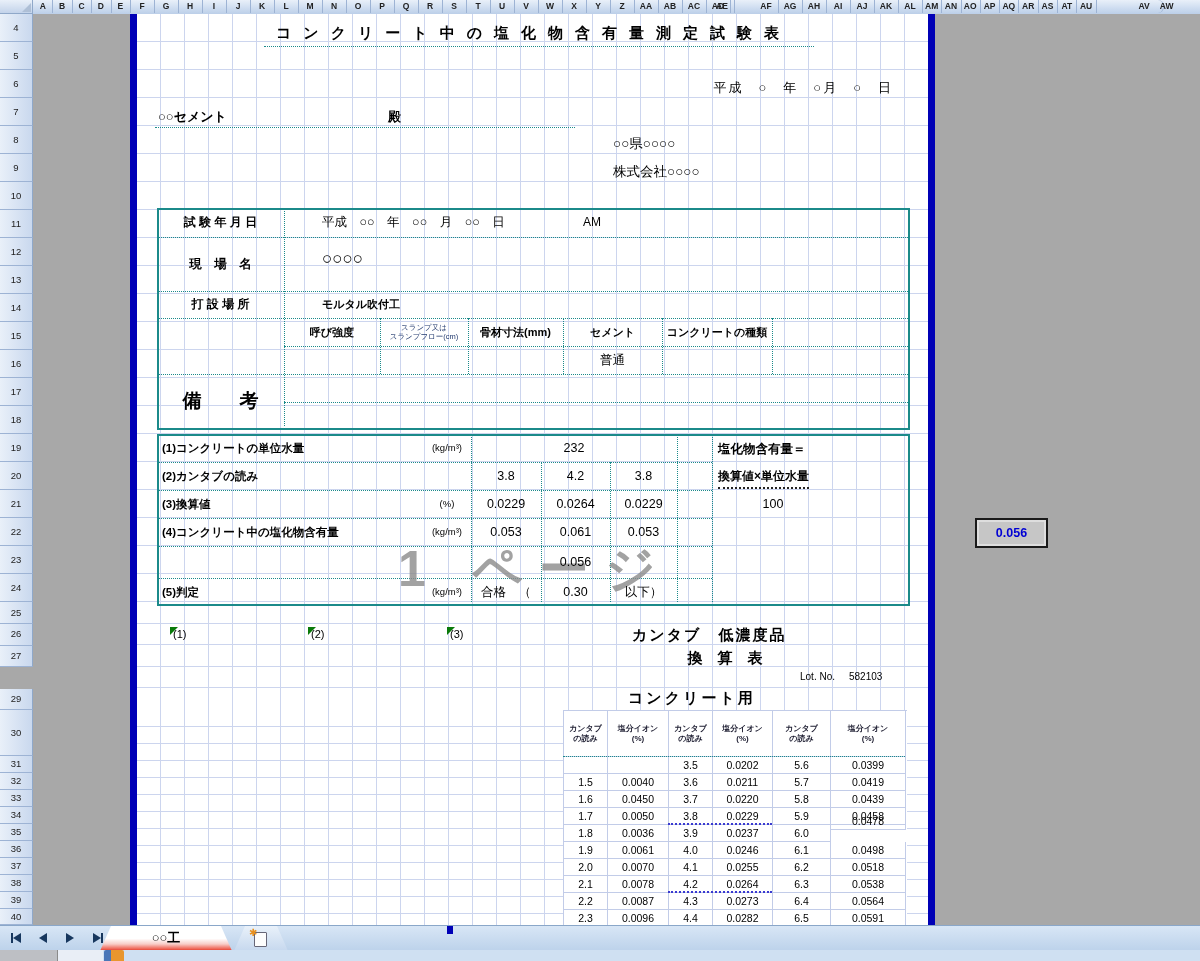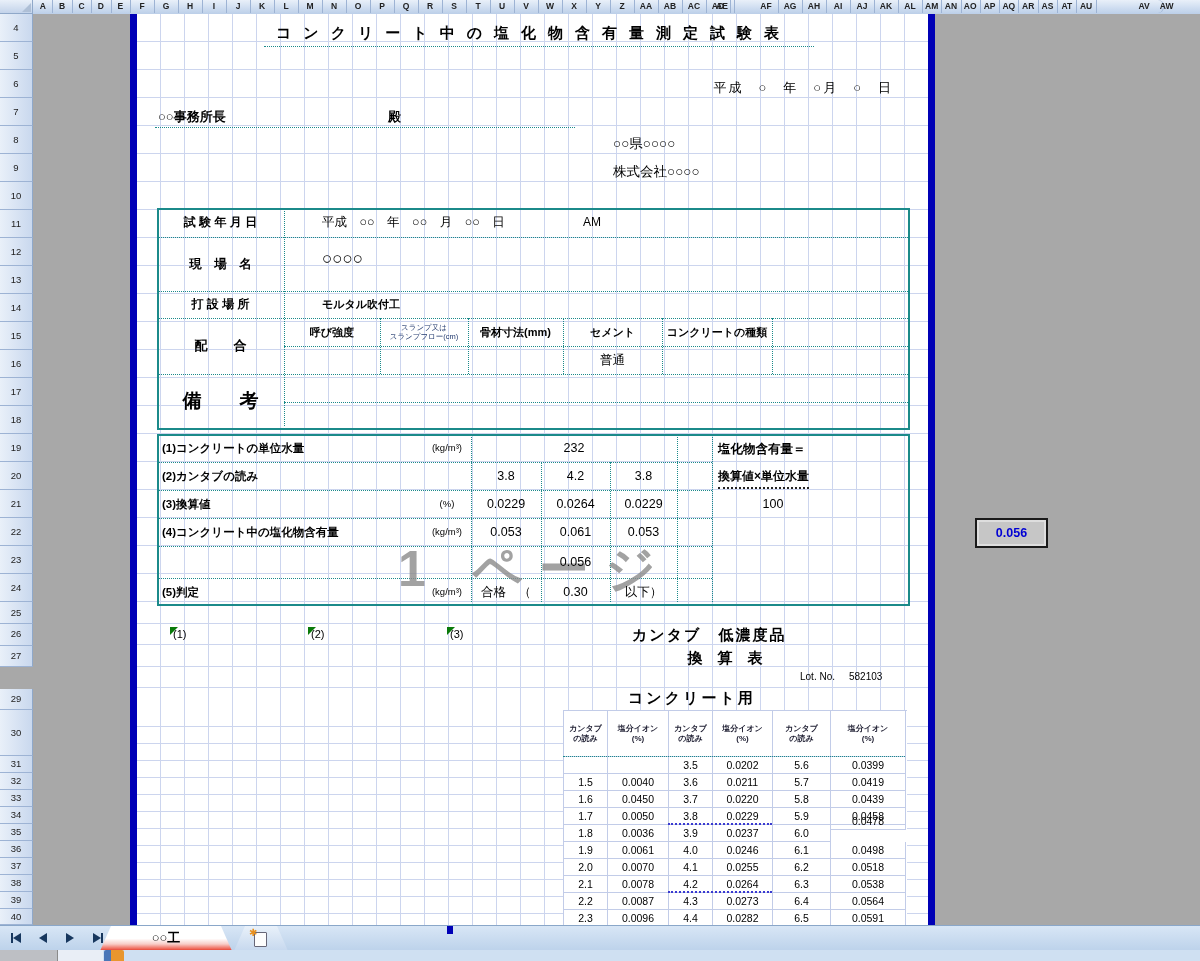--- a/index.html
+++ b/index.html
@@ -158,21 +158,21 @@
     <div class="abs grid-h17" style="left:0;top:696px;width:791px;height:215px;"></div>
   </div>
   <div class="abs gray" style="left:935px;top:14px;width:265px;height:911px;"></div>
   <div class="abs pline" style="left:130px;top:14px;width:7px;height:911px;z-index:4;"></div>
   <div class="abs pline" style="left:928px;top:14px;width:7px;height:911px;z-index:4;"></div>
 
   <div class="t b c" style="left:157px;top:20px;width:753px;height:26px;line-height:26px;font-size:15px;letter-spacing:12px;z-index:6;">コンクリート中の塩化物含有量測定試験表</div>
   <div class="dot-h" style="left:264px;top:46px;width:550px;z-index:6;"></div>
 
   <div class="t" style="left:600px;top:79px;width:293px;text-align:right;font-size:13px;letter-spacing:2px;z-index:6;">平成　○　年　○月　○　日</div>
-  <div class="t" style="left:158px;top:108px;font-size:13px;font-weight:600;z-index:6;">○○事務所長</div>
+  <div class="t" style="left:158px;top:108px;font-size:13px;font-weight:600;z-index:6;">○○セメント</div>
   <div class="t" style="left:388px;top:108px;font-size:13px;font-weight:600;z-index:6;">殿</div>
   <div class="dot-h" style="left:155px;top:127px;width:420px;z-index:6;"></div>
   <div class="t" style="left:613px;top:135px;font-size:13.5px;z-index:6;">○○県○○○○</div>
   <div class="t" style="left:613px;top:163px;font-size:13.5px;z-index:6;">株式会社○○○○</div>
 
   <div class="box-teal" style="left:157px;top:208px;width:749px;height:218px;z-index:4;"></div>
   <div class="dot-h" style="left:157px;top:237px;width:751px;z-index:5;"></div>
   <div class="dot-h" style="left:157px;top:291px;width:751px;z-index:5;"></div>
   <div class="dot-h" style="left:157px;top:318px;width:751px;z-index:5;"></div>
   <div class="dot-h" style="left:284px;top:346px;width:624px;z-index:5;"></div>
@@ -183,21 +183,20 @@
   <div class="t c" style="left:157px;top:208px;width:127px;line-height:29px;font-size:12px;font-weight:600;z-index:6;">試 験 年 月 日</div>
   <div class="t" style="left:322px;top:208px;line-height:29px;font-size:12.5px;z-index:6;">平成　○○　年　○○　月　○○　日</div>
   <div class="t" style="left:583px;top:208px;line-height:29px;font-size:12px;z-index:6;">AM</div>
 
   <div class="t c" style="left:157px;top:237px;width:127px;line-height:54px;font-size:12.5px;font-weight:600;z-index:6;">現　場　名</div>
   <div class="t" style="left:322px;top:249px;font-size:17px;z-index:6;">○○○○</div>
 
   <div class="t c" style="left:157px;top:291px;width:127px;line-height:27px;font-size:12px;font-weight:600;z-index:6;">打 設 場 所</div>
   <div class="t" style="left:322px;top:291px;line-height:27px;font-size:11px;font-weight:600;z-index:6;">モルタル吹付工</div>
 
-  <div class="t c" style="left:157px;top:318px;width:127px;line-height:56px;font-size:13px;font-weight:600;z-index:6;">配　　合</div>
   <div id="mixhdrs">
       <div style="position: absolute; left: 284px; top: 318px; width: 96px; height: 28px; z-index: 6; display: flex; align-items: center; justify-content: center; text-align: center; white-space: pre-line; font-size: 11px; font-weight: 600;">呼び強度</div>
       <div style="position: absolute; left: 380px; top: 318px; height: 56px; width: 0px; border-left: 1px dotted var(--teal); z-index: 5;"></div>
       <div style="position: absolute; left: 380px; top: 318px; width: 88px; height: 28px; z-index: 6; display: flex; align-items: center; justify-content: center; text-align: center; white-space: pre-line; font-size: 7.5px; color: rgb(34, 58, 110); line-height: 9px;">スランプ又は
 スランプフロー(cm)</div>
       <div style="position: absolute; left: 468px; top: 318px; height: 56px; width: 0px; border-left: 1px dotted var(--teal); z-index: 5;"></div>
       <div style="position: absolute; left: 468px; top: 318px; width: 95px; height: 28px; z-index: 6; display: flex; align-items: center; justify-content: center; text-align: center; white-space: pre-line; font-size: 11px; font-weight: 600;">骨材寸法(mm)</div>
       <div style="position: absolute; left: 563px; top: 318px; height: 56px; width: 0px; border-left: 1px dotted var(--teal); z-index: 5;"></div>
       <div style="position: absolute; left: 563px; top: 318px; width: 99px; height: 28px; z-index: 6; display: flex; align-items: center; justify-content: center; text-align: center; white-space: pre-line; font-size: 11px; font-weight: 600;">セメント</div>
       <div style="position: absolute; left: 662px; top: 318px; height: 56px; width: 0px; border-left: 1px dotted var(--teal); z-index: 5;"></div>

